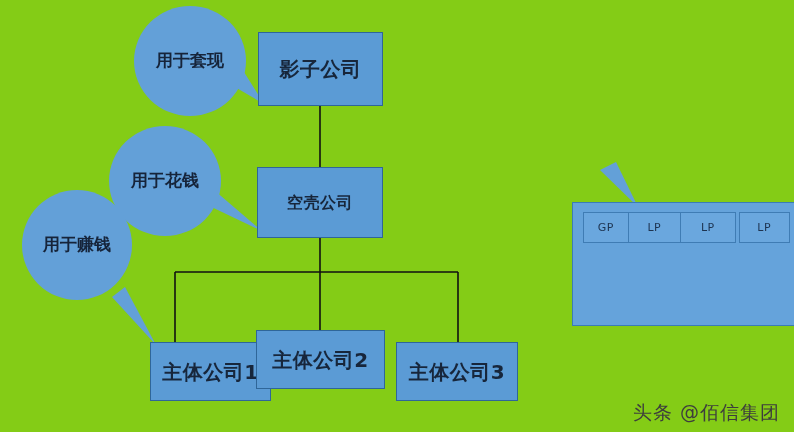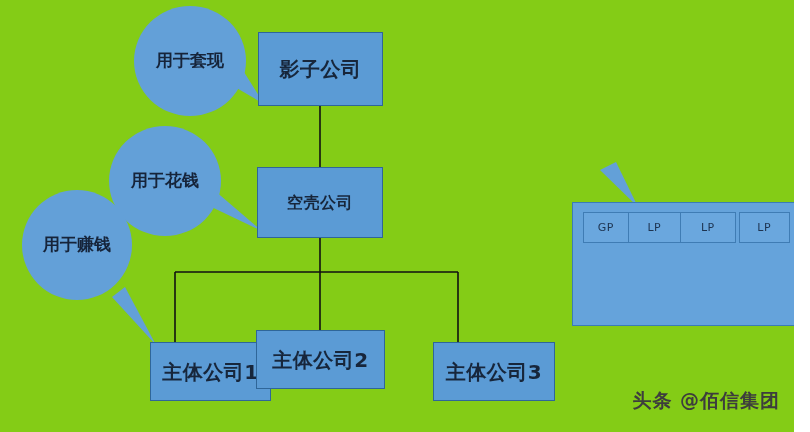--- a/index.html
+++ b/index.html
@@ -39,21 +39,21 @@
   }
   .node-label {
     display: block;
     text-align: center;
     line-height: 1.1;
   }
   #node-shadow-co   { left: 258px; top: 32px;  width: 125px; height: 74px;  font-size: 20px; }
   #node-shell-co    { left: 257px; top: 167px; width: 126px; height: 71px;  font-size: 16px; }
   #node-entity-1    { left: 110px; top: 342px; width: 121px; height: 59px;  font-size: 20px; margin-left: 40px; }
   #node-entity-2    { left: 256px; top: 330px; width: 129px; height: 59px;  font-size: 20px; }
-  #node-entity-3    { left: 396px; top: 342px; width: 122px; height: 59px;  font-size: 20px; margin-left: 37px; }
+  #node-entity-3    { left: 396px; top: 342px; width: 122px; height: 59px;  font-size: 20px; }
 
   #node-platform {
     left: 572px; top: 202px; width: 226px; height: 124px;
     background: #65a3db;
     border: 1px solid #3b7cb5;
     display: block;
     z-index: 2;
   }
   .partner-row {
     position: absolute;
@@ -102,23 +102,23 @@
     text-align: center;
   }
   #bubble-cash-out    { left: 134px; top: 6px;   width: 112px; height: 110px; font-size: 17px; }
   #bubble-spend-money { left: 109px; top: 126px; width: 112px; height: 110px; font-size: 17px; }
   #bubble-earn-money  { left: 22px;  top: 190px; width: 110px; height: 110px; font-size: 17px; }
   #bubble-platform    { left: 524px; top: 73px;  width: 108px; height: 112px; font-size: 14px; }
 
   #watermark {
     position: absolute;
     right: 14px;
-    bottom: 18px;
+    bottom: 6px;
     font-size: 19px;
-    font-weight: bold;
+    font-weight: normal;
     color: #3d3d3d;
     letter-spacing: 1px;
     white-space: nowrap;
     z-index: 5;
   }
 </style>
 </head>
 <body>
 
 <div id="canvas">

